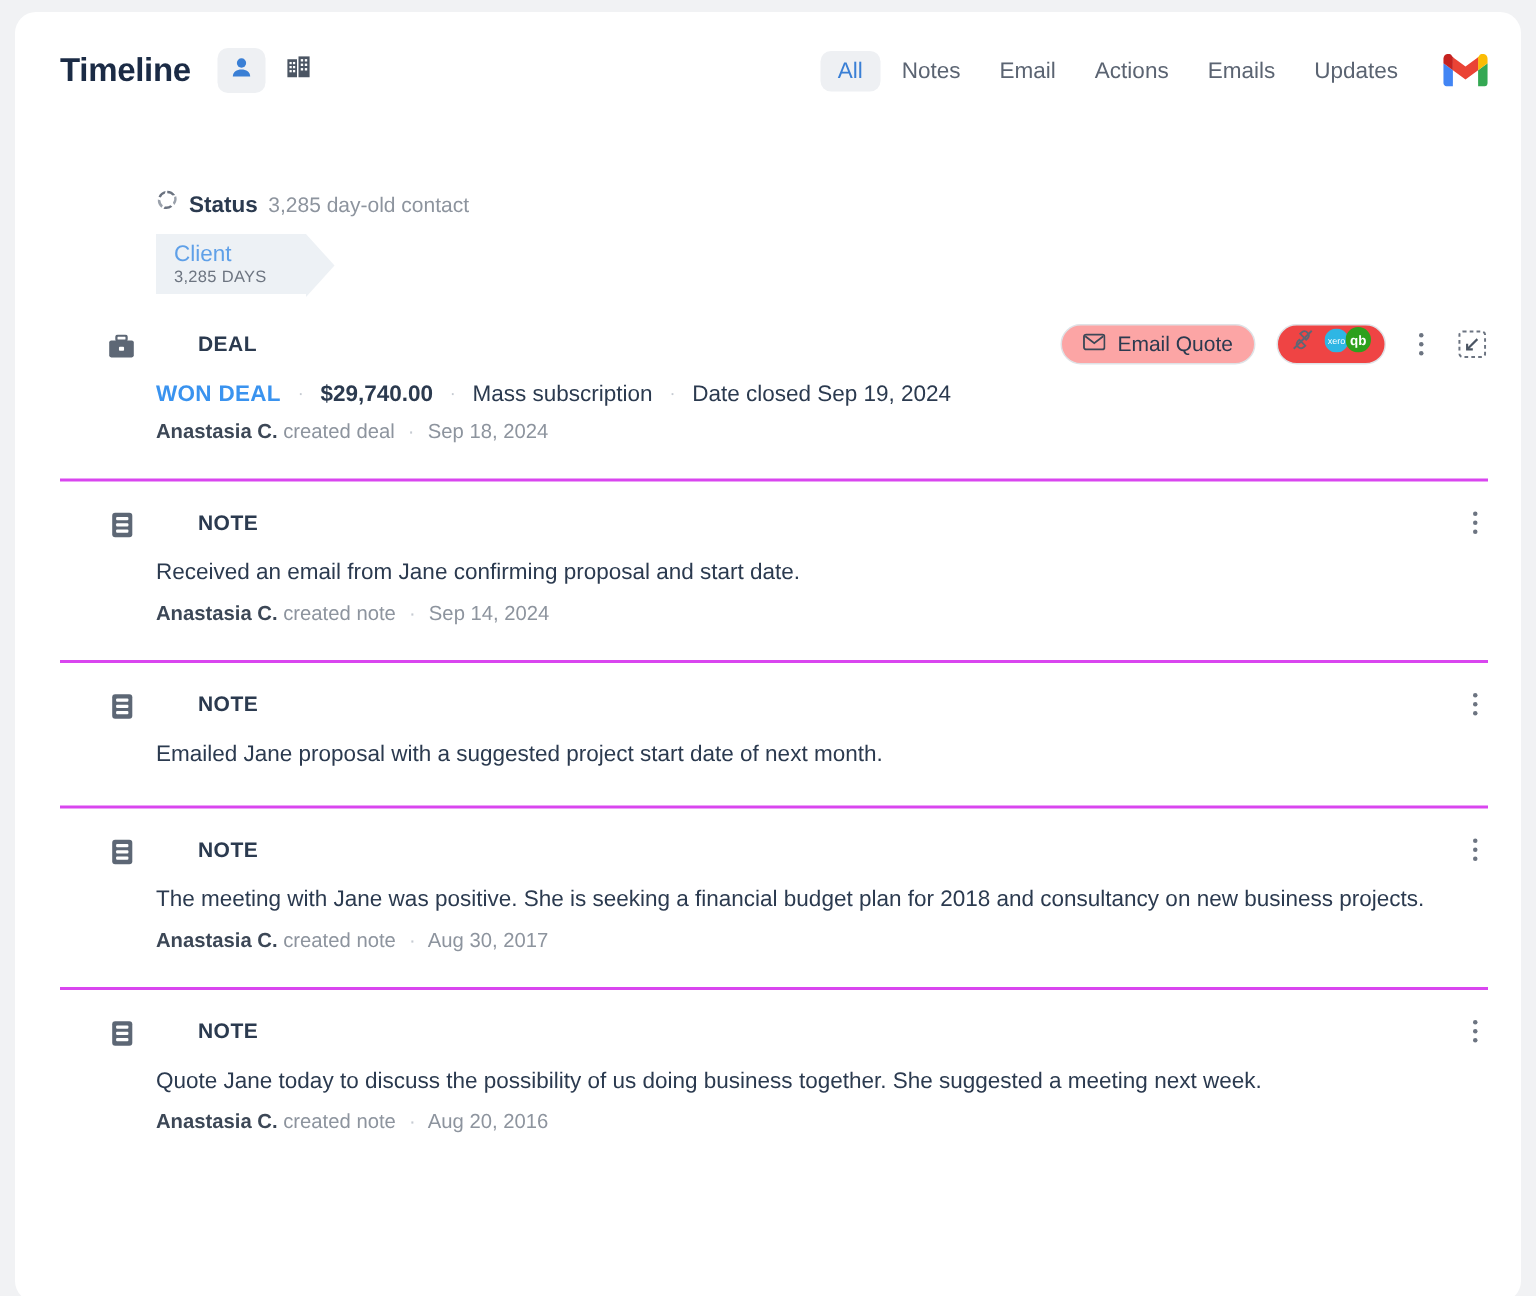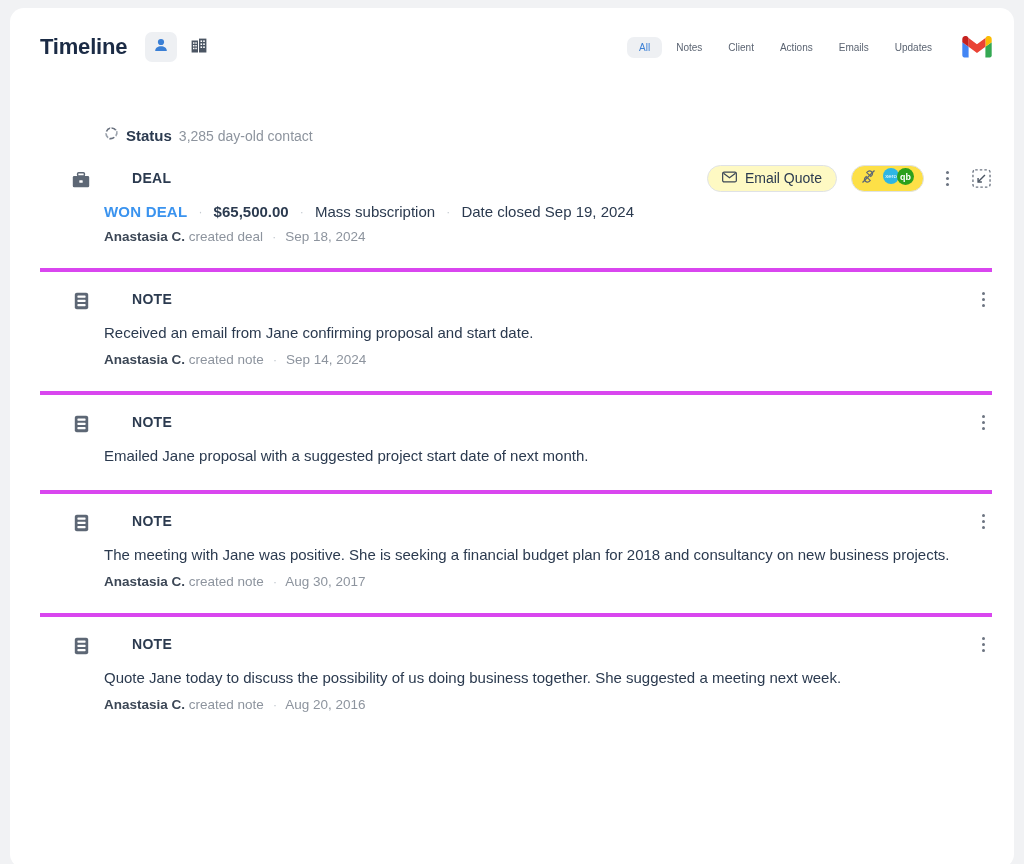--- a/index.html
+++ b/index.html
@@ -47,21 +47,21 @@
     cursor: pointer;
   }
   .entity-btn.active { background: #eef0f3; }
   .spacer { flex: 1; }
   .nav-tabs {
     display: flex;
     align-items: center;
     gap: 2px;
   }
   .tab {
-    font-size: 10px;
+    font-size: 15px;
     color: #5b6472;
     padding: 5px 12px;
     border-radius: 7px;
     cursor: pointer;
     white-space: nowrap;
   }
   .tab.active {
     background: #eef0f3;
     color: #3a7fd5;
   }
@@ -99,21 +99,21 @@
     border-left: 19px solid #edf1f5;
   }
   .tag-name { font-size: 15px; color: #5fa0e8; line-height: 17px; }
   .tag-days { font-size: 11px; color: #6d7581; letter-spacing: 0.2px; margin-top: 1px; }
 
   
   .item {
     position: relative;
     padding: 16px 0 14px 64px;
   }
-  .item.divided { border-top: 4px solid #d946ef; margin-top: 10px; }
+  .item.divided { border-top: 2px solid #d946ef; margin-top: 10px; }
   .item-icon {
     position: absolute;
     left: 30px;
     top: 18px;
     width: 22px; height: 22px;
     display: flex; align-items: center; justify-content: center;
   }
   .item-head {
     display: flex;
     align-items: center;
@@ -135,32 +135,32 @@
   .pill-btn {
     display: flex;
     align-items: center;
     gap: 8px;
     border: 1px solid #dfe2e6;
     border-radius: 16px;
     height: 27px;
     padding: 0 14px;
     font-size: 14px;
     color: #2b3a4f;
-    background: #fef9c3;
+    background: #fca5a5;
     cursor: pointer;
   }
   .pill-icons {
     display: flex;
     align-items: center;
     gap: 7px;
     border: 1px solid #dfe2e6;
     border-radius: 16px;
     height: 27px;
     padding: 0 9px;
-    background: #fde047;
+    background: #ef4444;
     cursor: pointer;
   }
   .kebab {
     display: flex; flex-direction: column; gap: 3px;
     align-items: center; justify-content: center;
     width: 18px; height: 22px; cursor: pointer;
   }
   .kebab i { width: 3px; height: 3px; border-radius: 50%; background: #6c7481; display:block; }
   .icon-btn { cursor: pointer; display:flex; align-items:center; justify-content:center; width:22px; height:22px;}
 
@@ -224,21 +224,21 @@
           </svg>
         </span>
       </div>
     </div>
 
     <div class="spacer"></div>
 
     <div class="nav-tabs">
       <div class="tab active">All</div>
       <div class="tab">Notes</div>
-      <div class="tab">Client</div>
+      <div class="tab">Email</div>
       <div class="tab">Actions</div>
       <div class="tab">Emails</div>
       <div class="tab">Updates</div>
     </div>
 
     <div class="gmail-logo">
       <svg width="30" height="23" viewBox="0 0 30 23">
         <path d="M2.2 21.5h4.4V10.8L0.3 6.2v13.1c0 1.2 1 2.2 1.9 2.2z" fill="#4285f4"></path>
         <path d="M23.4 21.5h4.4c1.1 0 1.9-0.9 1.9-2.2V6.2l-6.3 4.6z" fill="#34a853"></path>
         <path d="M23.4 2.1v8.7l6.3-4.6V3.1c0-2.6-3-4.1-5.1-2.6z" fill="#fbbc04"></path>
@@ -258,20 +258,26 @@
           <path d="M11.6 12.6A6.8 6.8 0 0 1 5.3 14l1-1.6a5 5 0 0 0 4-0.9z" fill="#6b7380"></path>
           <path d="M3.9 13.4A6.8 6.8 0 0 1 1.3 7.5l1.8 0.5a5 5 0 0 0 1.8 3.7z" fill="#9aa1ab"></path>
           <path d="M1.8 5.5A6.8 6.8 0 0 1 6.8 1.4l-0.4 1.8a5 5 0 0 0-3 2.9z" fill="#6b7380"></path>
           <circle cx="8" cy="7.8" r="2.6" fill="#ffffff"></circle>
         </svg>
       </span>
       <span class="status-label">Status</span>
       <span class="status-sub">3,285 day-old contact</span>
     </div>
 
+    <div class="status-tag-wrap">
+      <div class="status-tag">
+        <div class="tag-name">Client</div>
+        <div class="tag-days">3,285 DAYS</div>
+      </div>
+    </div>
 
     <div class="item" style="padding-top:22px;">
       <div class="item-icon" style="top:24px;">
         <svg width="18" height="17" viewBox="0 0 18 17">
           <rect x="5.6" y="0.8" width="6.8" height="3.2" rx="1" fill="none" stroke="#5d6775" stroke-width="1.5"></rect>
           <rect x="0.8" y="4" width="16.4" height="11.3" rx="1.4" fill="#5d6775"></rect>
           <rect x="7.3" y="8.2" width="3.4" height="2.6" rx="0.6" fill="#ffffff"></rect>
         </svg>
       </div>
 
@@ -323,21 +329,21 @@
               <path d="M13.6 6.4 6.8 13.2" stroke="#4b5563" stroke-width="1.5"></path>
               <path d="M6.4 9.6v4h4" fill="none" stroke="#4b5563" stroke-width="1.5"></path>
             </svg>
           </div>
         </div>
       </div>
 
       <div class="deal-line">
         <span class="deal-won">WON DEAL</span>
         <span class="dot-sep">·</span>
-        <span class="deal-amt">$65,500.00</span>
+        <span class="deal-amt">$29,740.00</span>
         <span class="dot-sep">·</span>
         <span>Mass subscription</span>
         <span class="dot-sep">·</span>
         <span>Date closed Sep 19, 2024</span>
       </div>
 
       <div class="meta-line">
         <span class="meta-author">Anastasia C.</span>
         <span>created deal</span>
         <span class="meta-dot">·</span>

